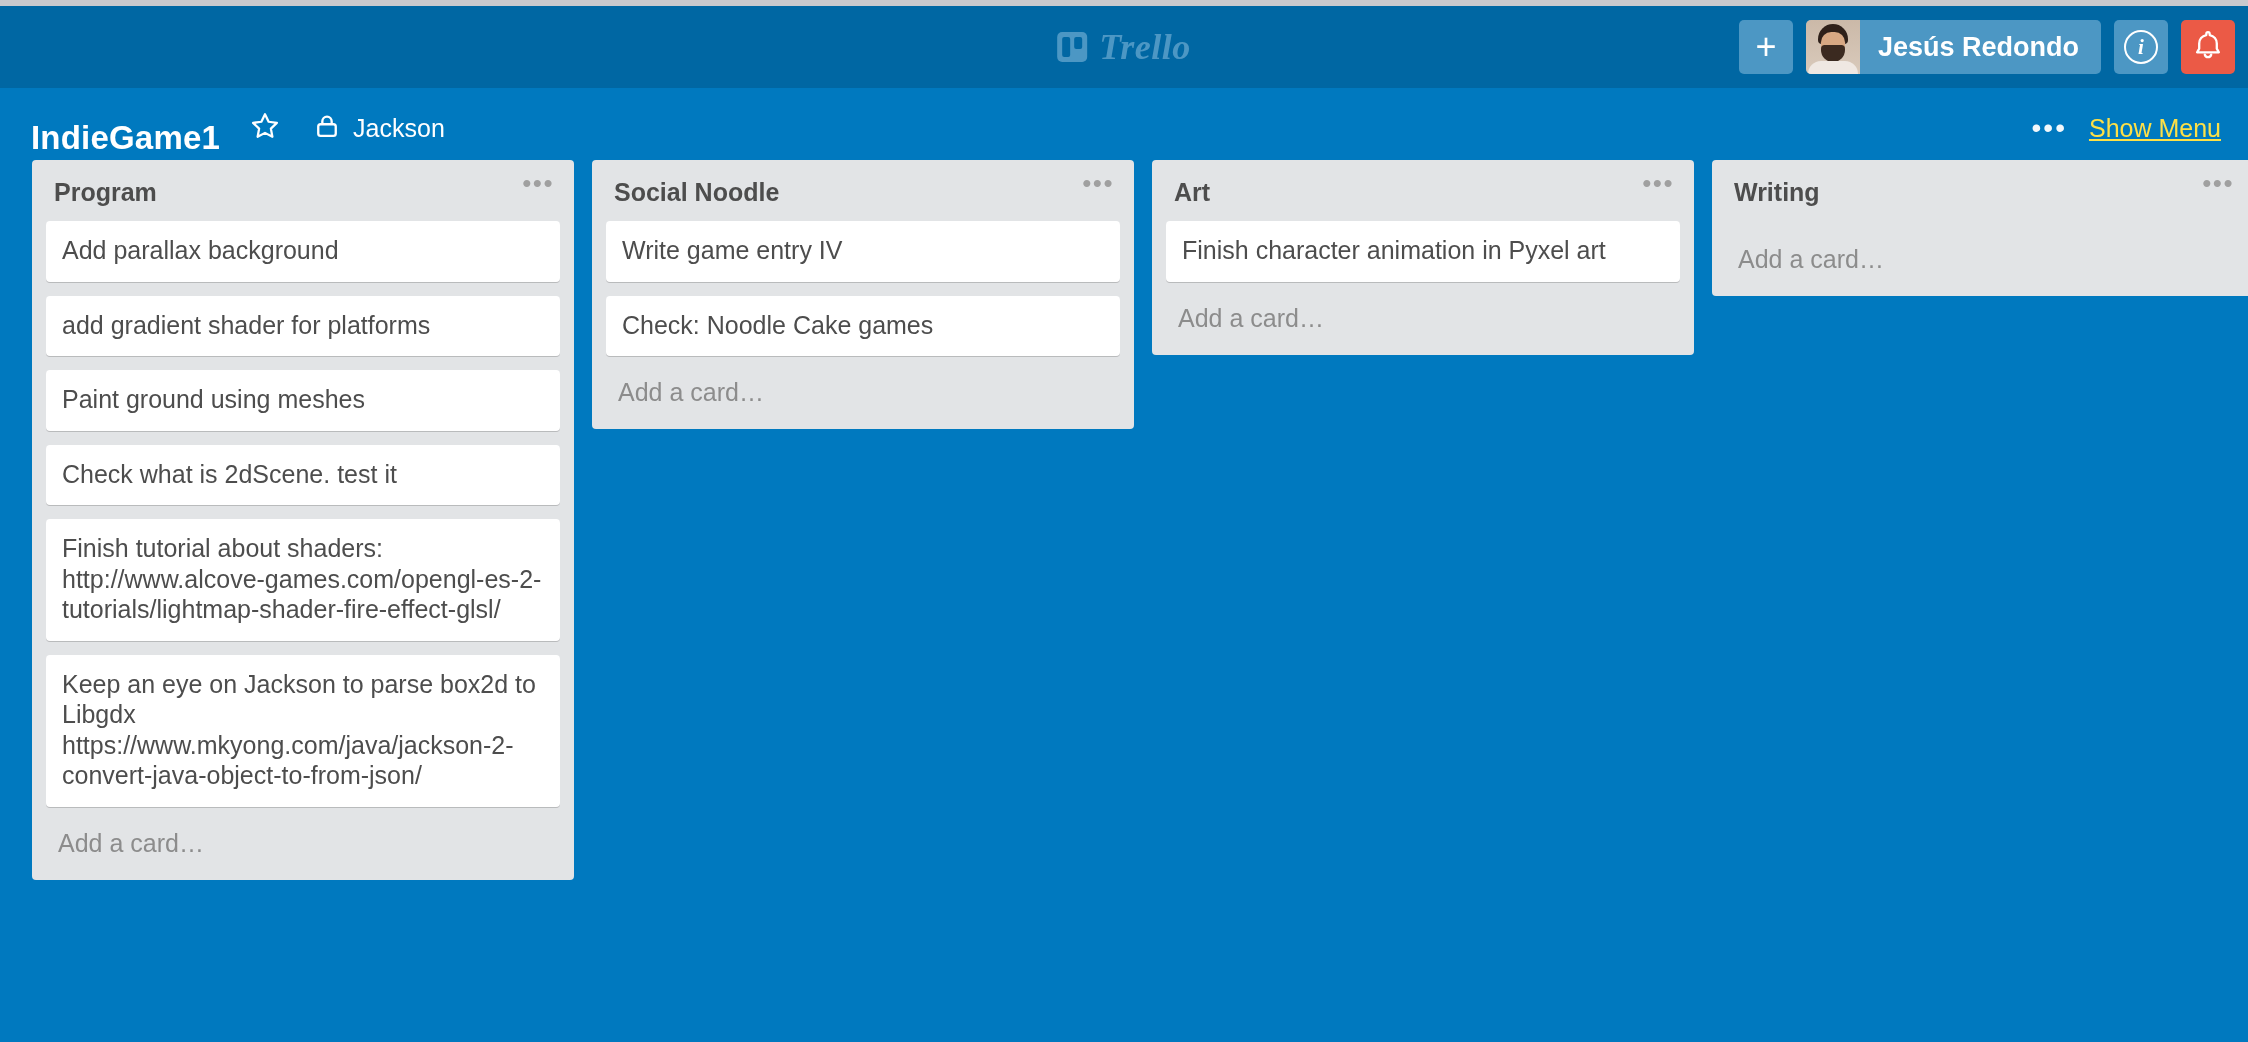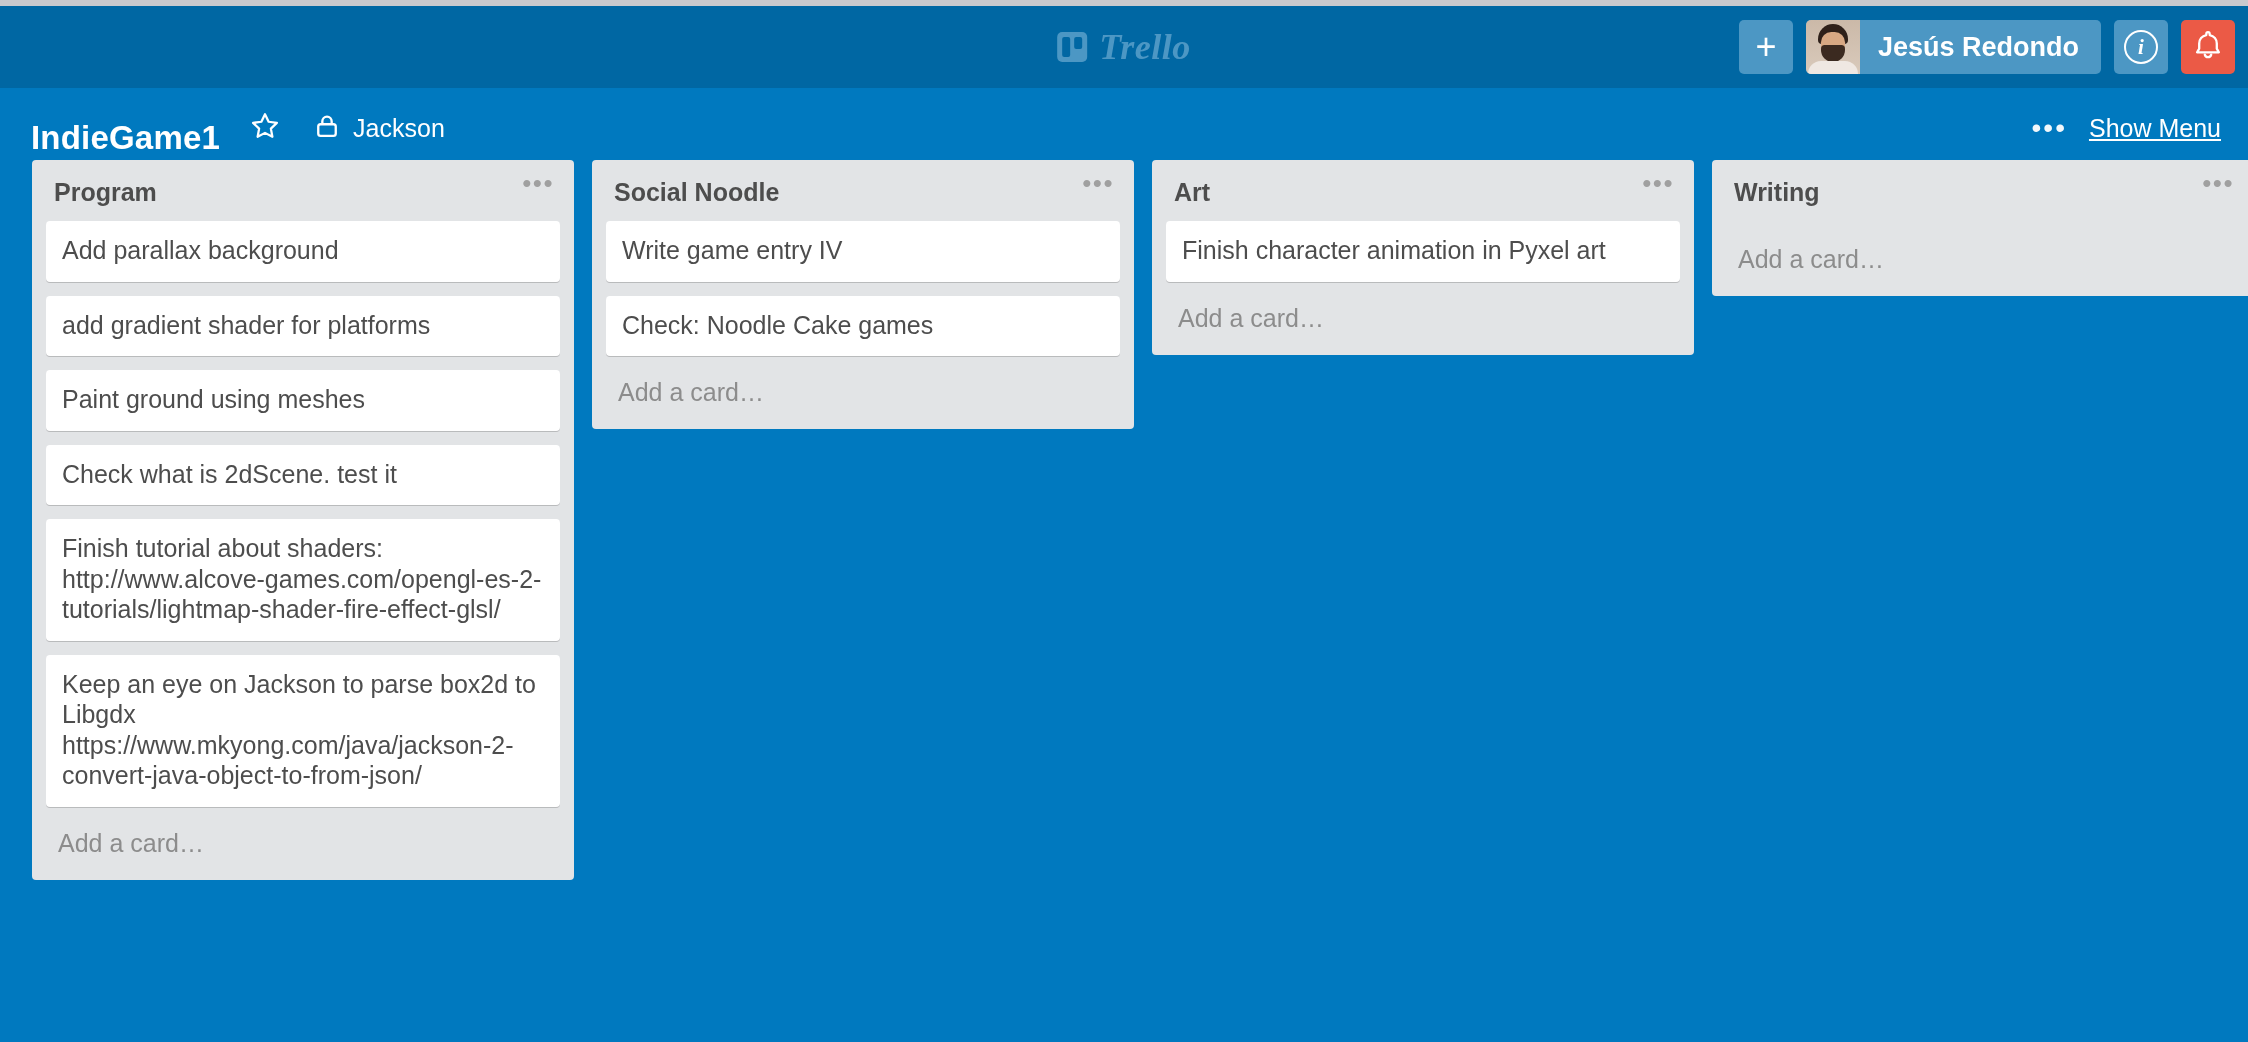--- a/index.html
+++ b/index.html
@@ -128,21 +128,21 @@
   .privacy-label { color: #ffffff; font-size: 25px; }
 
   .board-bar-right {
     position: absolute; right: 27px; display: flex; align-items: center; gap: 22px;
   }
   .dots-white {
     color: #ffffff; font-size: 28px; letter-spacing: 2px;
     line-height: 12px; cursor: pointer; opacity: .95;
   }
   .show-menu {
-    color: #ffffff; font-size: 25px; text-decoration: underline;
+    color: #fde047; font-size: 25px; text-decoration: underline;
     cursor: pointer;
   }
 
   
   .board-canvas {
     position: absolute; top: 160px; left: 0;
     width: 2248px; height: 882px;
     display: flex; align-items: flex-start; gap: 18px;
     padding-left: 32px;
   }

